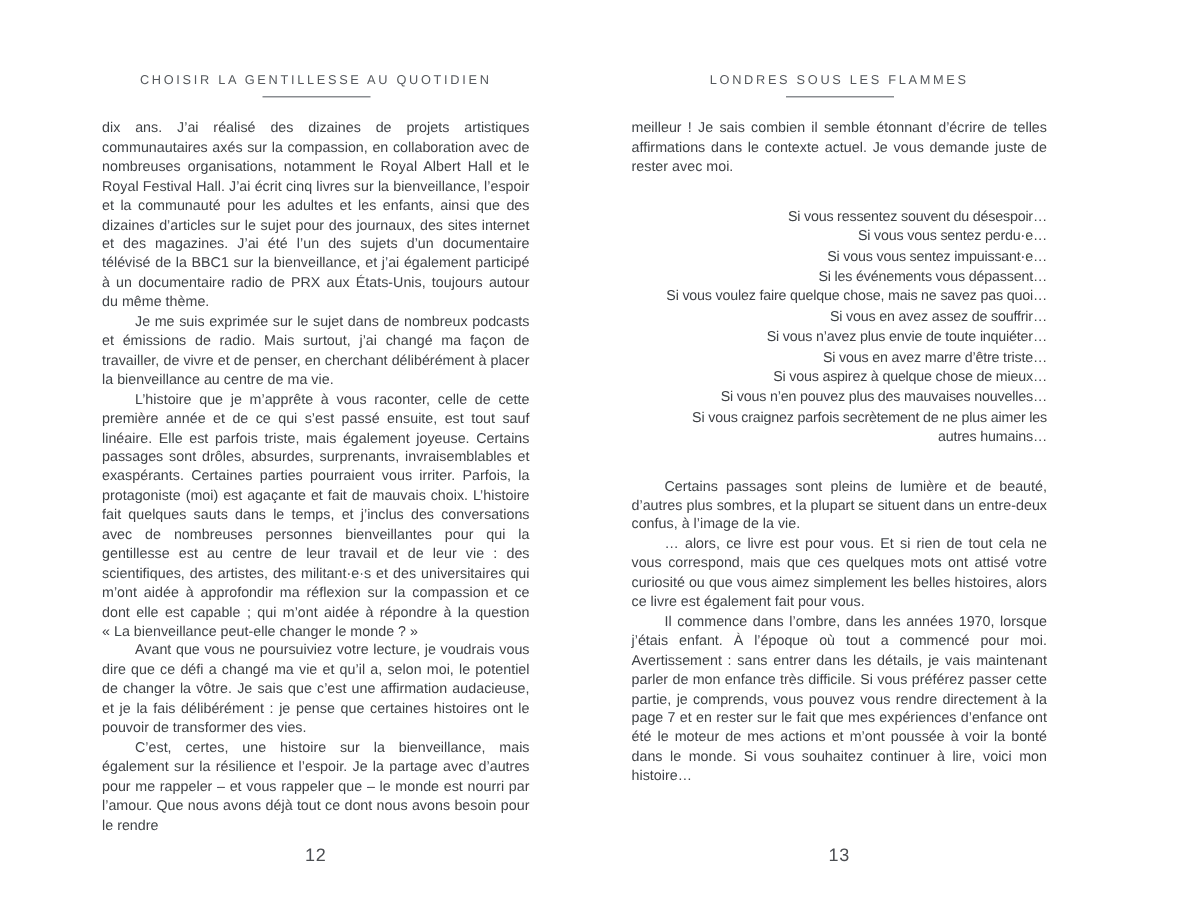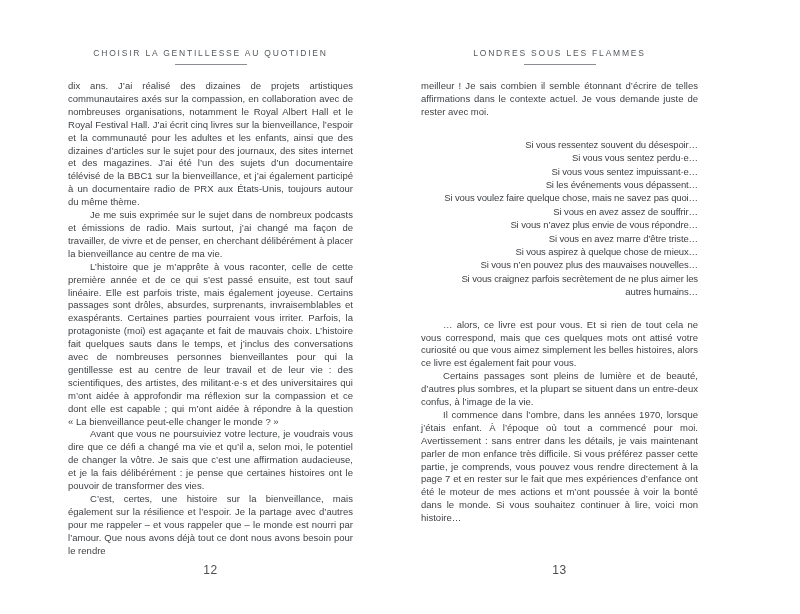--- a/index.html
+++ b/index.html
@@ -90,29 +90,29 @@
         <div>
             <p class="para noindent">meilleur&nbsp;! Je sais combien il semble étonnant d’écrire de telles affirmations dans le contexte actuel. Je vous demande juste de rester avec moi.</p>
           </div>
         <div class="si-list">
             <div class="si-item">Si vous ressentez souvent du désespoir…</div>
             <div class="si-item">Si vous vous sentez perdu·e…</div>
             <div class="si-item">Si vous vous sentez impuissant·e…</div>
             <div class="si-item">Si les événements vous dépassent…</div>
             <div class="si-item">Si vous voulez faire quelque chose, mais ne savez pas quoi…</div>
             <div class="si-item">Si vous en avez assez de souffrir…</div>
-            <div class="si-item">Si vous n’avez plus envie de vous répondre…</div>
+            <div class="si-item">Si vous n’avez plus envie de toute inquiéter…</div>
             <div class="si-item">Si vous en avez marre d’être triste…</div>
             <div class="si-item">Si vous aspirez à quelque chose de mieux…</div>
             <div class="si-item">Si vous n’en pouvez plus des mauvaises nouvelles…</div>
             <div class="si-item">Si vous craignez parfois secrètement de ne plus aimer les autres humains…</div>
           </div>
         <div>
+            <p class="para">Certains passages sont pleins de lumière et de beauté, d’autres plus sombres, et la plupart se situent dans un entre-deux confus, à l’image de la vie.</p>
             <p class="para">… alors, ce livre est pour vous. Et si rien de tout cela ne vous correspond, mais que ces quelques mots ont attisé votre curiosité ou que vous aimez simplement les belles histoires, alors ce livre est également fait pour vous.</p>
-            <p class="para">Certains passages sont pleins de lumière et de beauté, d’autres plus sombres, et la plupart se situent dans un entre-deux confus, à l’image de la vie.</p>
             <p class="para">Il commence dans l’ombre, dans les années 1970, lorsque j’étais enfant. À l’époque où tout a commencé pour moi. Avertissement&nbsp;: sans entrer dans les détails, je vais maintenant parler de mon enfance très difficile. Si vous préférez passer cette partie, je comprends, vous pouvez vous rendre directement à la page 7 et en rester sur le fait que mes expériences d’enfance ont été le moteur de mes actions et m’ont poussée à voir la bonté dans le monde. Si vous souhaitez continuer à lire, voici mon histoire…</p>
           </div>
       </div>
       <div class="folio">13</div>
     </div>
   </section>
 
 </div>
 
 </body></html>

